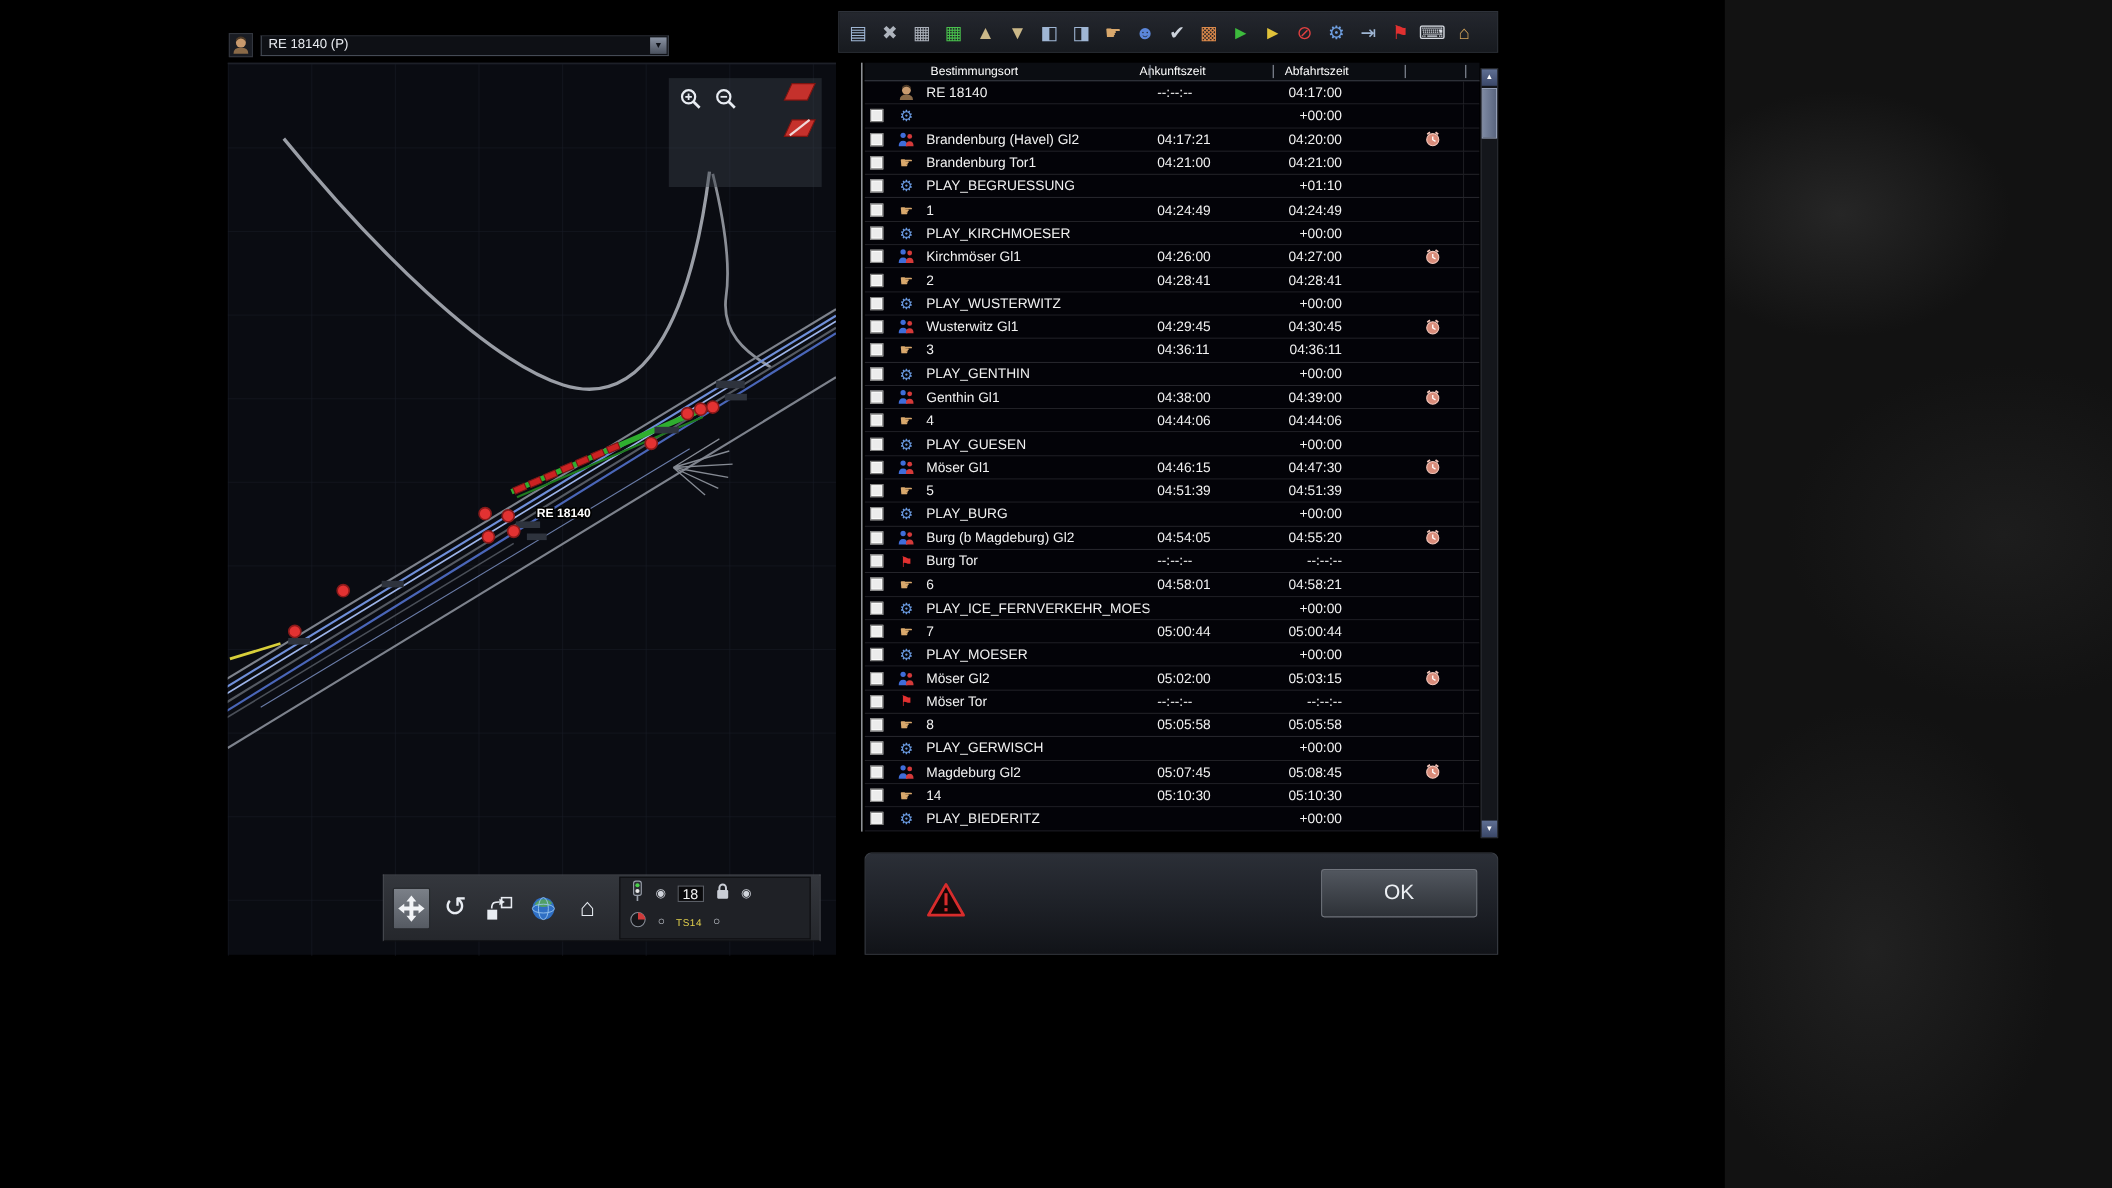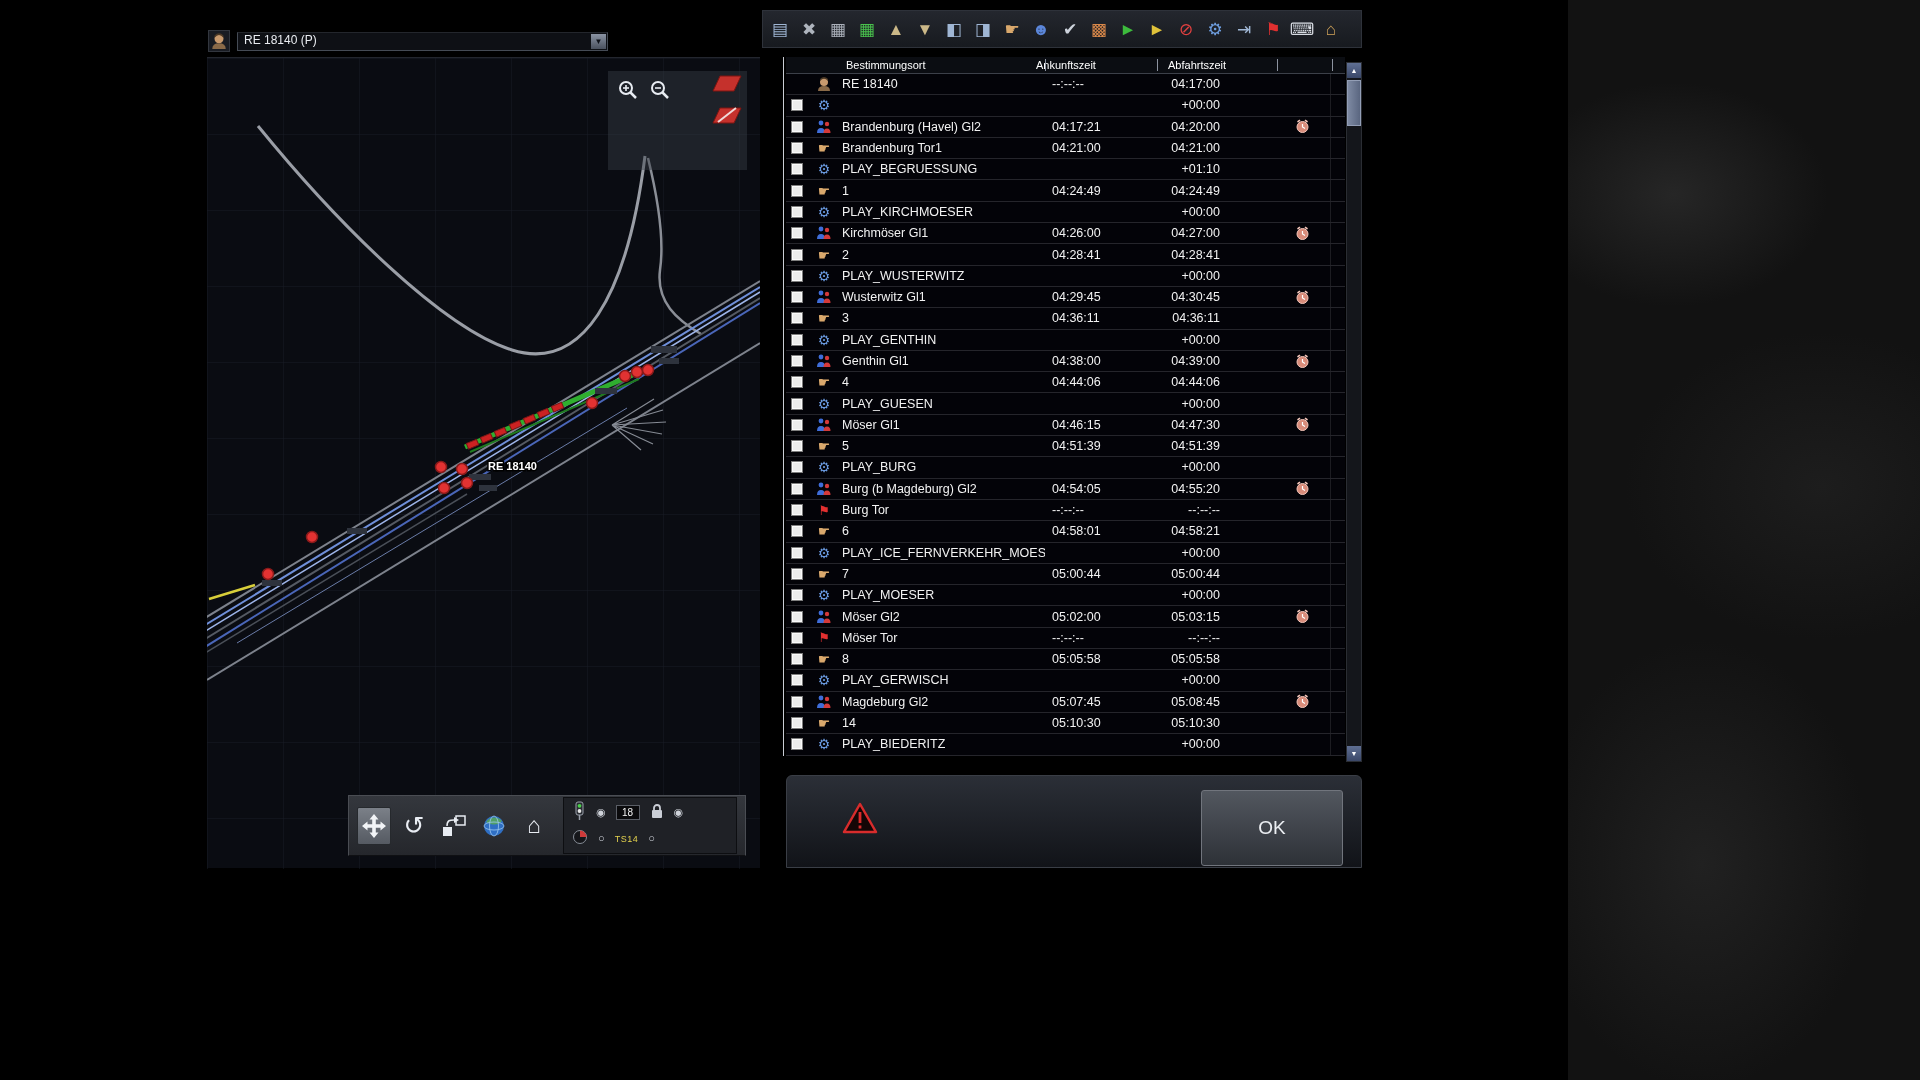--- a/index.html
+++ b/index.html
@@ -40,21 +40,21 @@
     display:flex;align-items:center;padding:0 8px;gap:6px}
   .mt-btn{width:34px;height:38px;display:flex;align-items:center;justify-content:center}
   .mt-btn.active{background:linear-gradient(#7b8088,#555a62);border:1px solid #26292d;border-radius:2px}
   .g-rot{font-size:25px;color:#e9edf3;line-height:1}
   .g-home{font-size:23px;color:#e9edf3;line-height:1}
   .mt-sub{margin-left:6px;flex:1;height:57px;background:#1f2126;border:1px solid #0d0e11;
     display:flex;flex-direction:column;justify-content:center;gap:4px;padding:2px 8px}
   .mt-row{display:flex;align-items:center;gap:10px;height:22px}
   .radio{font-size:11px;color:#cfd3da;line-height:1}
   .cnt{min-width:24px;height:15px;background:#0a0a0c;border:1px solid #5a5e66;color:#f2f2f2;
-    font-size:10px;display:flex;align-items:center;justify-content:center;padding:0 2px}
+    font-size:13px;display:flex;align-items:center;justify-content:center;padding:0 2px}
   .ts{font-size:9px;color:#e3d14d;letter-spacing:.5px}
 
   
   .toolbar{position:absolute;left:762px;top:10px;width:600px;height:38px;
     background:linear-gradient(#24272e,#171a1f);border:1px solid #2e323a;
     display:flex;align-items:center;padding:0 4px;gap:3px}
   .tb-btn{width:26px;height:28px;display:flex;align-items:center;justify-content:center;
     font-size:17px;border-radius:2px}
   .tb-btn span{line-height:1}
 
@@ -95,21 +95,21 @@
     background:linear-gradient(#5f6f93,#3a4768);display:flex;align-items:center;justify-content:center;
     font-size:7px;color:#fff}
   .sbtn.up{top:0}.sbtn.down{bottom:0}
   .thumb{position:absolute;left:0;top:17px;width:14px;height:46px;
     background:linear-gradient(90deg,#7d89a2,#5a6680);border:1px solid #939eb6}
 
   
   .footer{position:absolute;left:786px;top:775px;width:576px;height:93px;
     background:linear-gradient(#2b2f37,#111318);border:1px solid #3a3e46;border-radius:6px 6px 0 0}
   .warning{position:absolute;left:55px;top:26px}
-  .ok-btn{position:absolute;right:18px;top:14px;width:142px;height:76px;
+  .ok-btn{position:absolute;right:18px;top:14px;width:142px;height:44px;
     background:linear-gradient(#52575f,#2d3137);border:1px solid #71757d;border-radius:3px;
     color:#eceff3;font-size:19px;display:flex;align-items:center;justify-content:center}
 </style>
 </head>
 <body>
 
 <div class="texture"></div>
 
 <div class="selector-bar">
   <span class="driver-badge">

